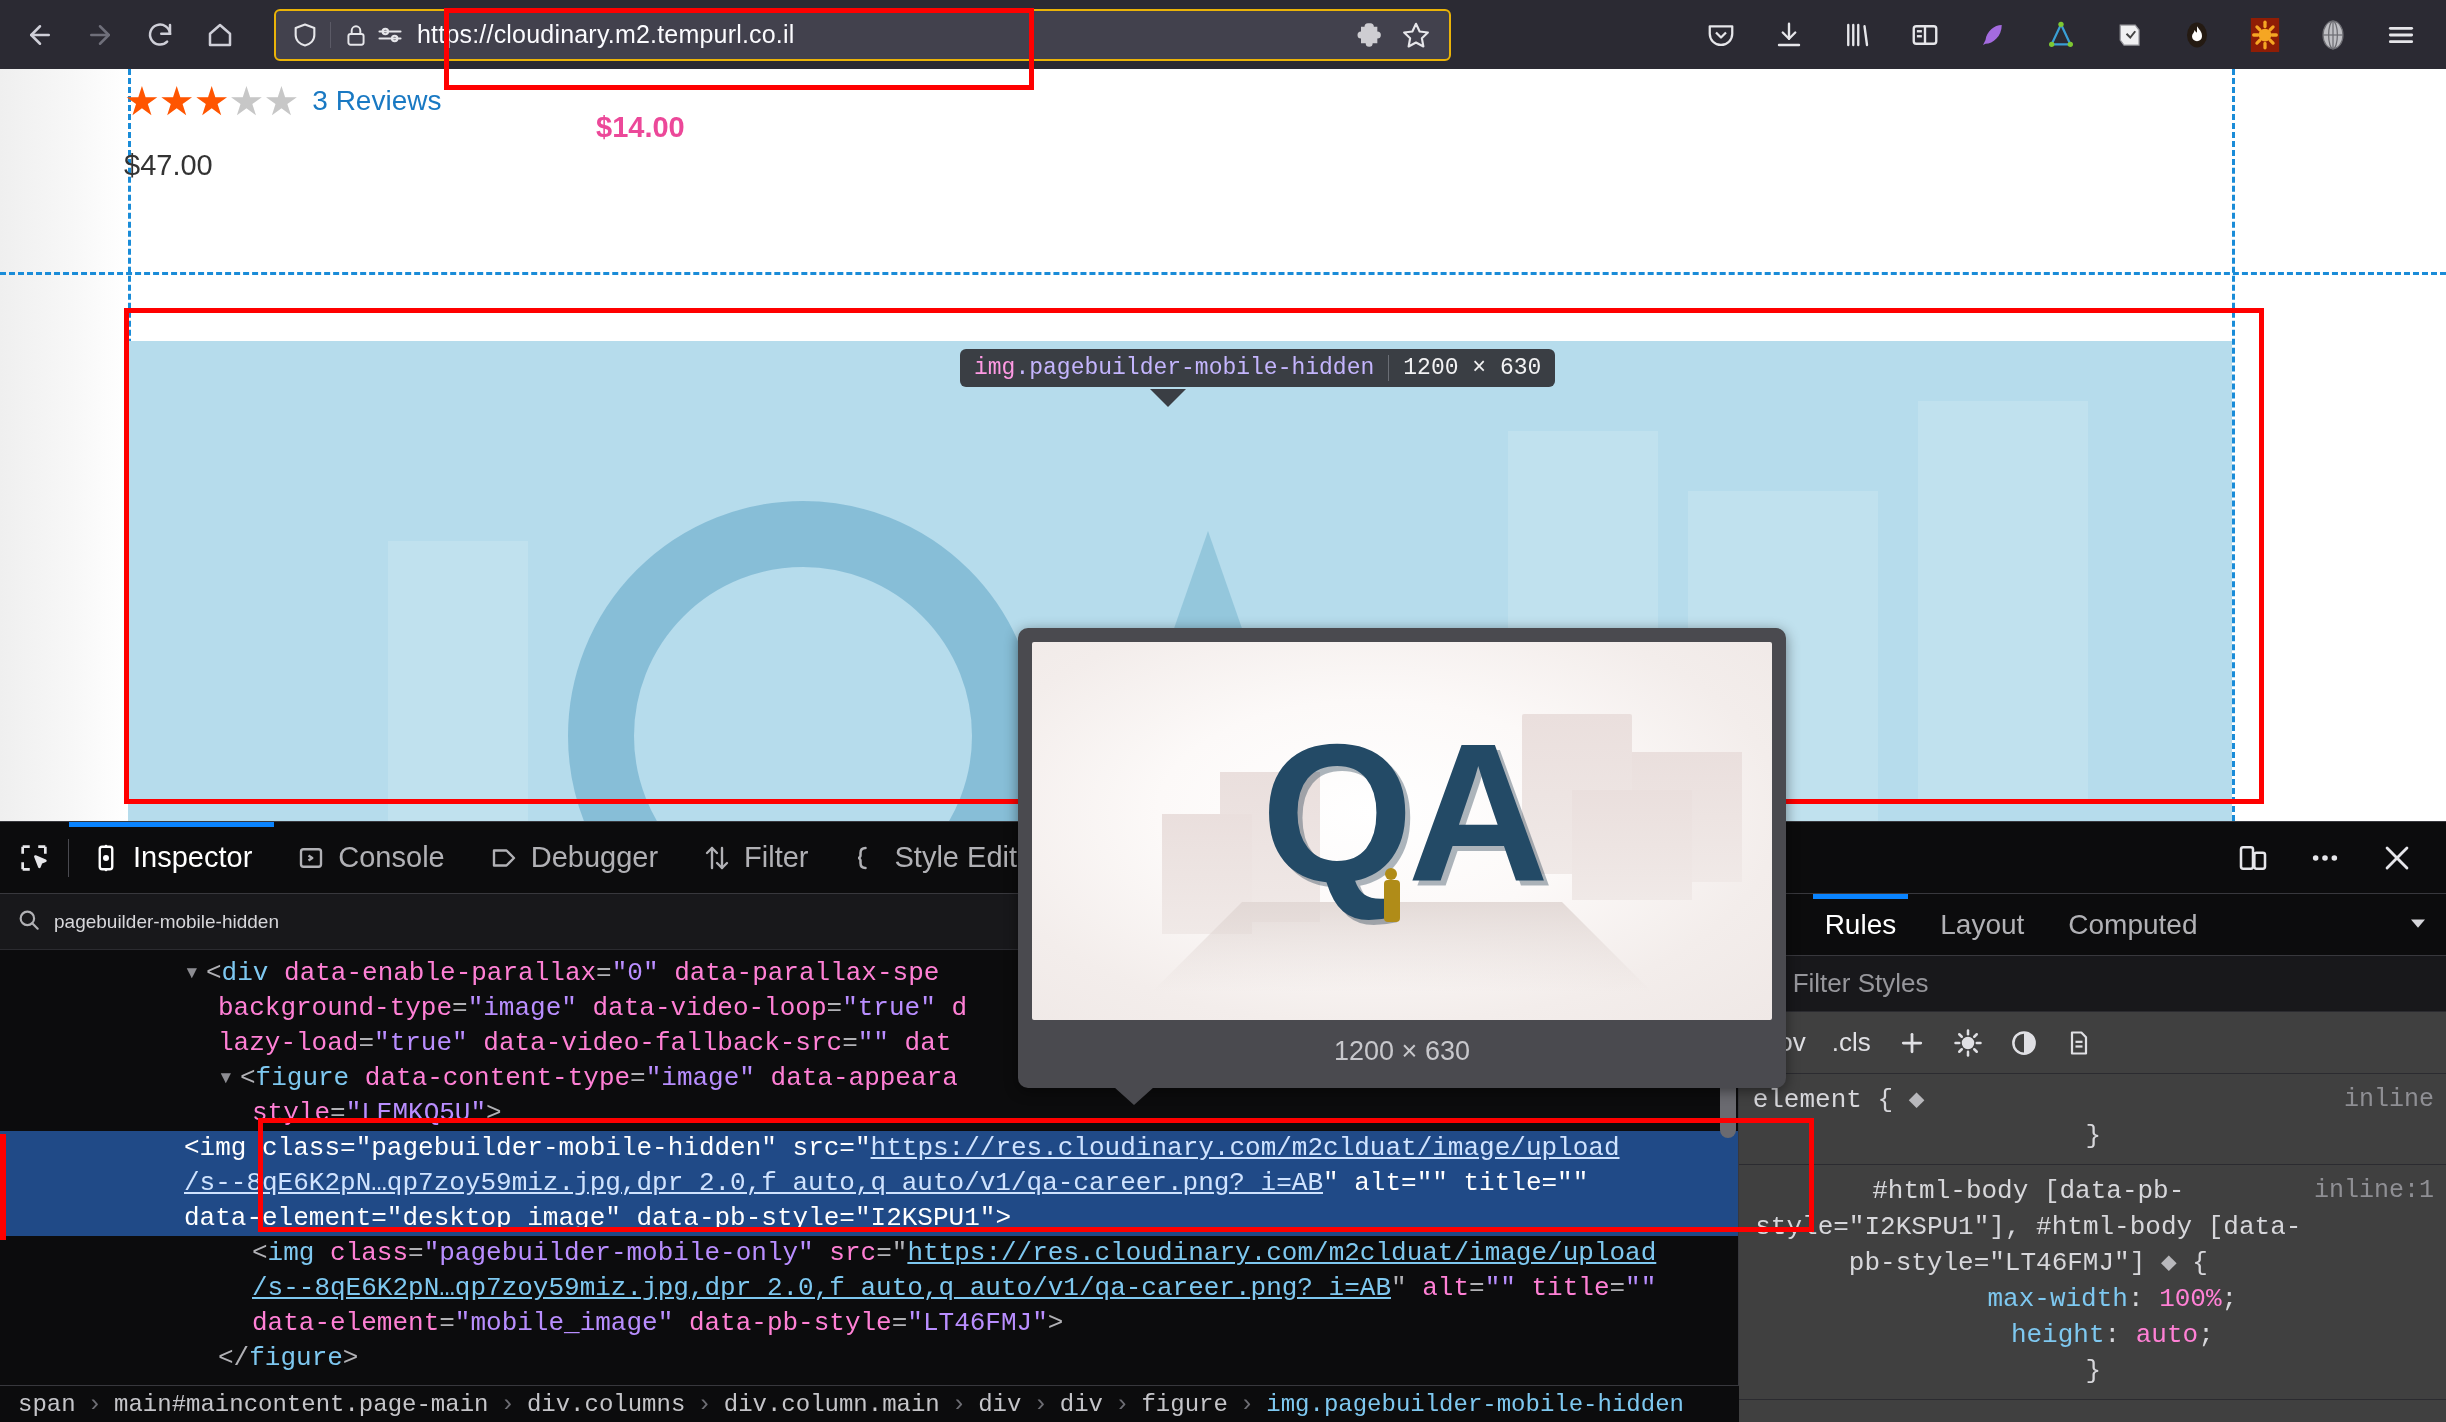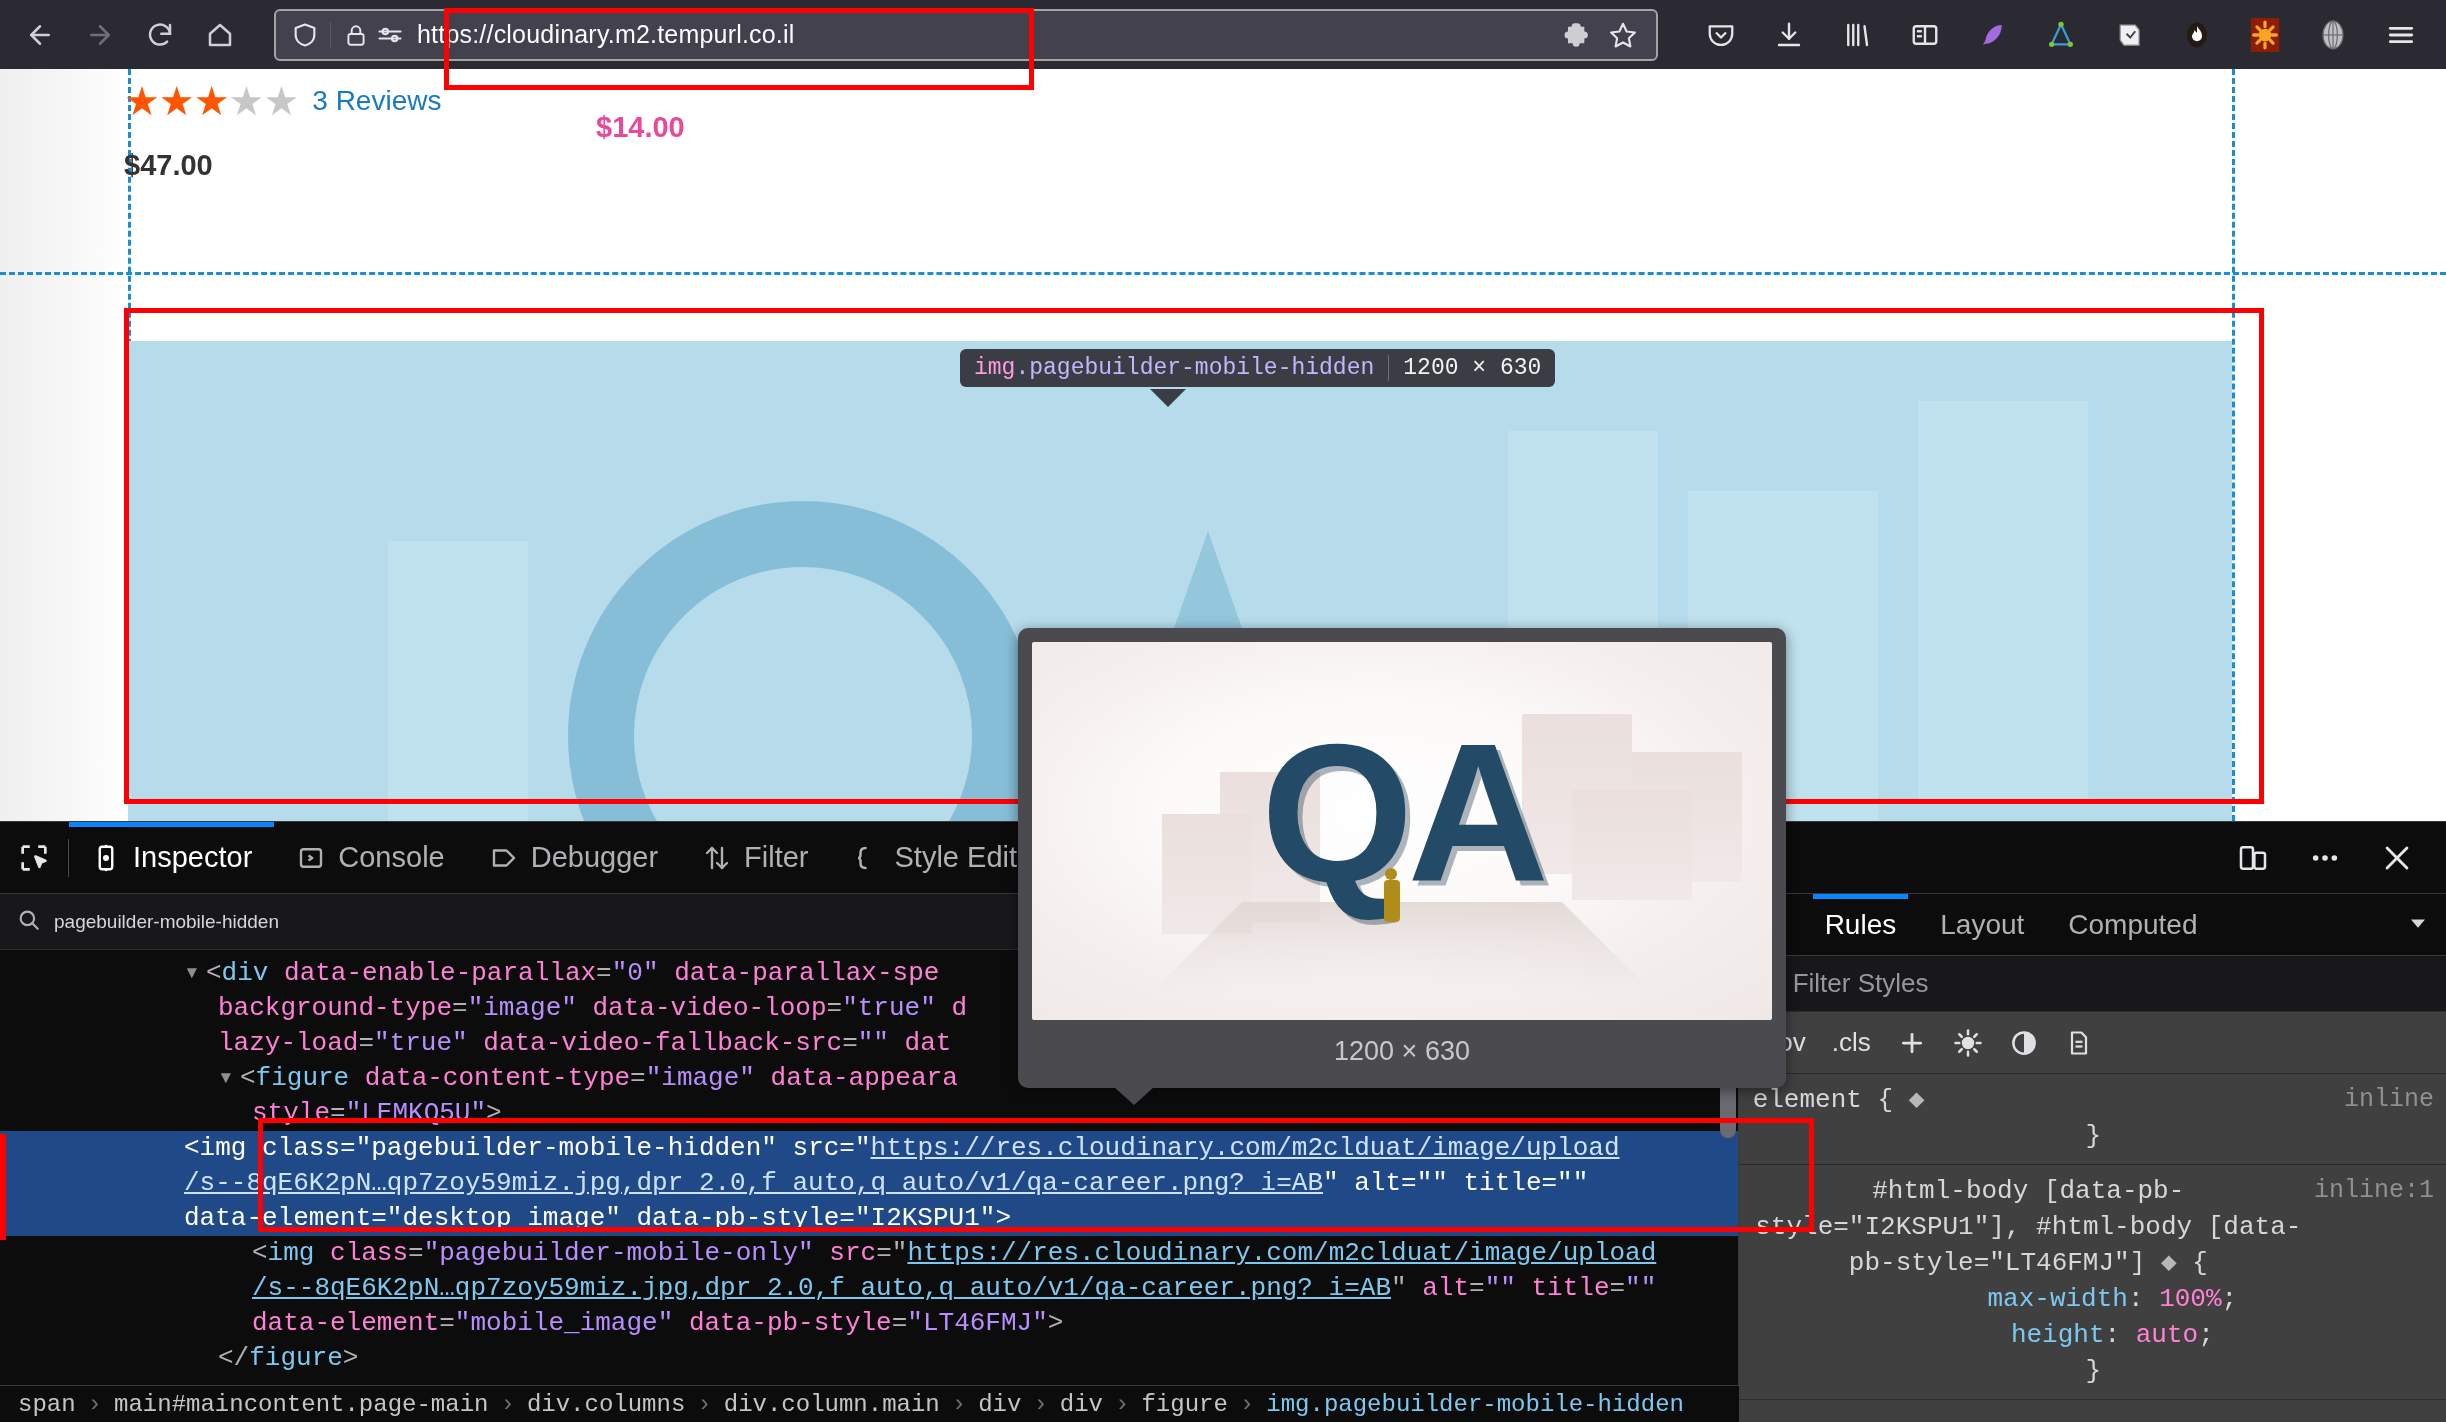--- a/index.html
+++ b/index.html
@@ -20,22 +20,22 @@
   .navbtn {
     width: 52px; height: 52px; border-radius: 6px;
     display: flex; align-items: center; justify-content: center;
     color: #cfcfd8;
   }
   .navbtn.disabled { color: #6f6f7a; }
   .navbtn svg { display:block; }
 
   .urlbar-wrap { flex: 0 0 auto; margin-left: 28px; position: relative; }
   .urlbar {
-    width: 1384px; height: 52px; background: #42414d;
-    border: 2px solid #a3a3a3; border-radius: 6px;
+    width: 1177px; height: 52px; background: #42414d;
+    border: 2px solid #eab308; border-radius: 6px;
     display: flex; align-items: center; padding: 0 12px;
   }
   .urlbar .ic { width: 34px; height: 34px; display:flex; align-items:center; justify-content:center; color:#e6e6ea; flex: 0 0 auto;}
   .urlbar .divider { width: 1px; height: 26px; background: #5b5a66; margin: 0 8px; }
   .urltext {
     flex: 1; color: #fbfbfe; font-size: 25px; letter-spacing: .2px;
     white-space: nowrap; overflow: hidden; padding-left: 10px;
     font-family: "Liberation Sans", sans-serif;
   }
   .urlbar .rightics { display:flex; align-items:center; gap: 14px; padding-right: 4px; }
@@ -53,21 +53,21 @@
     background: linear-gradient(to right, #efefef 0%, #f7f7f7 55%, #ffffff 100%);
   }
   .guide-v { position:absolute; top:0; bottom:0; width:0; border-left: 3px dashed #1a8cd8; }
   .guide-h { position:absolute; left:0; right:0; height:0; border-top: 3px dashed #1a8cd8; }
 
   .rating-row { position: absolute; left: 124px; top: 12px; display: flex; align-items: center; gap: 14px; }
   .stars { font-size: 40px; letter-spacing: -1px; line-height: 1; }
   .stars .on { color: #ff5501; }
   .stars .off { color: #c7c7c7; }
   .reviews-link { color: #1979c3; font-size: 28px; }
-  .price-left { position: absolute; left: 124px; top: 80px; font-size: 29px; font-weight: bold; color: #333; }
+  .price-left { position: absolute; left: 124px; top: 80px; font-size: 29px; font-weight: normal; color: #333; }
   .price-mid { position: absolute; left: 596px; top: 42px; font-size: 29px; font-weight: bold; color: #ec4899; }
 
   
   .img-region {
     position: absolute; left: 128px; top: 272px; width: 2104px; height: 480px;
     background: #b6dcec;
     overflow: hidden;
   }
   .qa-bg-ring {
     position:absolute; left: 440px; top: 160px; width: 470px; height: 470px;

